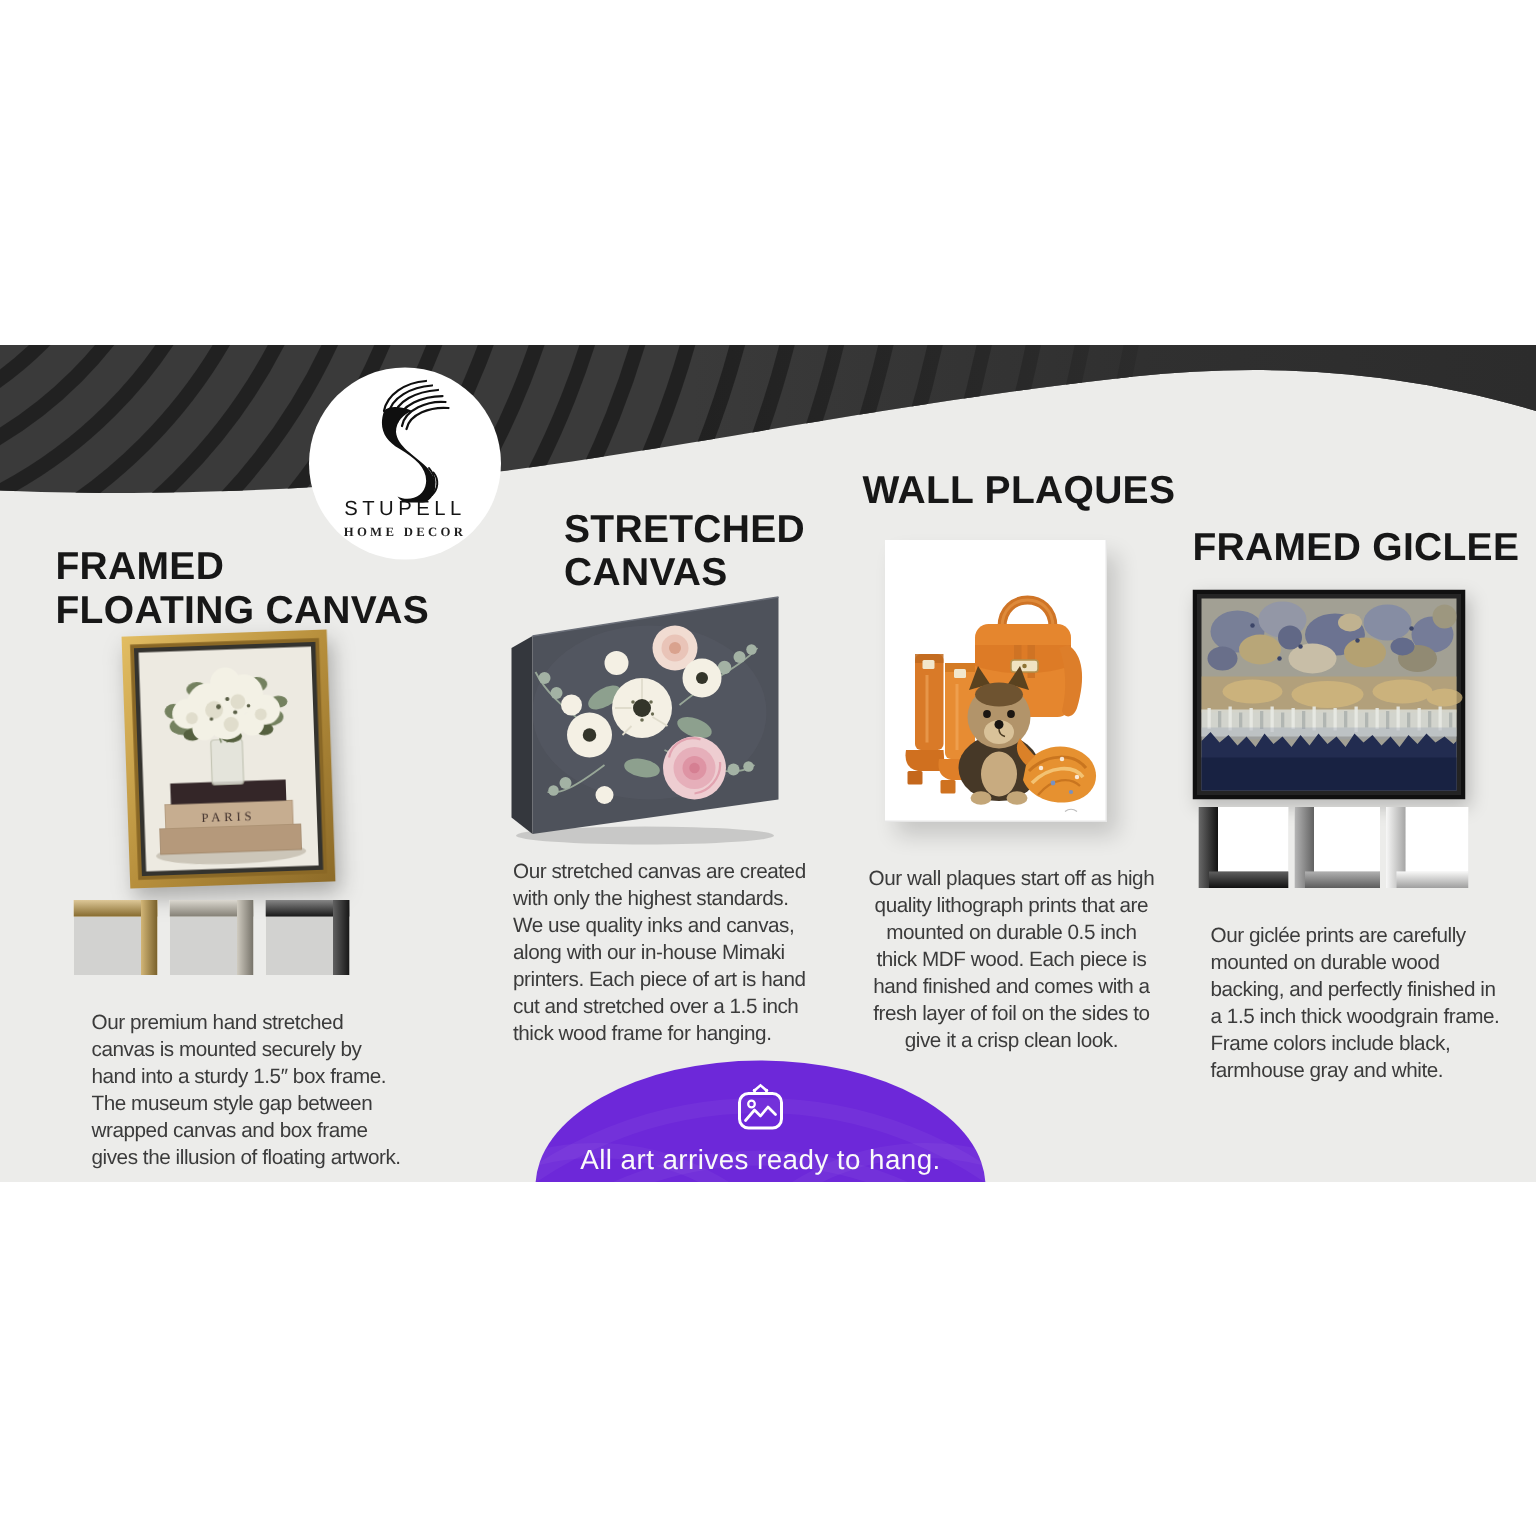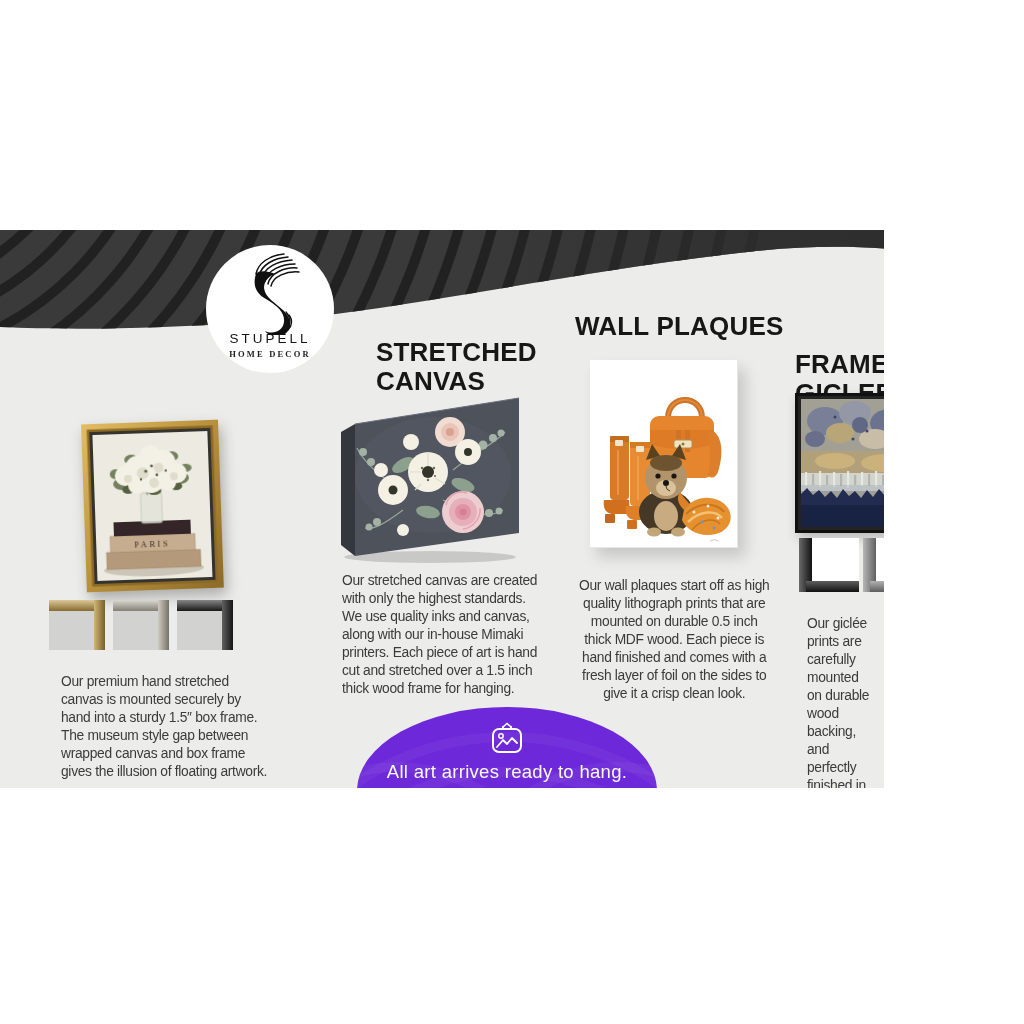--- a/index.html
+++ b/index.html
@@ -1,18 +1,18 @@
 <!DOCTYPE html>
 <html><head>
 <meta charset="utf-8">
 <style>
   html,body{margin:0;padding:0;background:#ffffff;}
   .page{position:relative;width:1024px;height:1024px;background:#ffffff;overflow:hidden;
         font-family:"Liberation Sans",sans-serif;}
-  .content{position:absolute;left:0;top:230px;width:884px;height:558px;background:#ececea;overflow:hidden;}
+  .content{position:absolute;left:0;top:230px;width:1024px;height:558px;background:#ececea;overflow:hidden;}
   .band{position:absolute;left:0;top:0;z-index:1;display:block;}
   
   .logo{position:absolute;left:206px;top:15px;width:128px;height:128px;background:#ffffff;border-radius:50%;
         z-index:5;text-align:center;}
   .logo-s{display:block;margin:6px auto 0;}
   .brand{font-size:13.5px;letter-spacing:3px;color:#141414;font-weight:500;margin-top:-4px;}
   .tagline{font-size:8.5px;letter-spacing:2.2px;color:#1e1e1e;font-weight:700;margin-top:3px;font-family:Liberation Serif, serif;}
   
   .col-title{position:absolute;margin:0;font-size:26px;line-height:29px;font-weight:800;color:#171717;
              letter-spacing:.2px;z-index:2;}
@@ -100,20 +100,24 @@
         <path fill="#0f0f0f" d="M16,23 C12,35 17,43 26,48 C38,55 45,62 44,71 C43,80 33,84 25,80 C28,85 38,87 45,83 C52,78 52,68 44,60 C36,52 25,47 24,37 C24,30 29,25 35,23 C28,20 19,19 16,23 Z"></path>
         <g fill="none" stroke="#0f0f0f" stroke-width="1.3" stroke-linecap="round">
           <path d="M46,61 C51,67 51,74 46,80"></path>
           <path d="M49,64 C53,69 52,75 48,79"></path>
         </g>
       </svg>
       <div class="brand">STUPELL</div>
       <div class="tagline">HOME DECOR</div>
     </div>
 
+    <h2 class="col-title" style="left:37px;top:133px;">
+      <span class="tl">FRAMED</span>
+      <span class="tl">FLOATING CANVAS</span>
+    </h2>
 
     <div class="art" style="left:84px;top:192px;transform:rotate(-2deg);filter:drop-shadow(3px 7px 7px rgba(0,0,0,.28));">
       <svg width="137" height="168" viewBox="0 0 137 168">
         <defs>
           <linearGradient id="goldG" x1="0" y1="0" x2="1" y2="1">
             <stop offset="0" stop-color="#e2bd62"></stop>
               <stop offset="0.5" stop-color="#b78f3c"></stop>
               <stop offset="1" stop-color="#8d6b28"></stop>
           </linearGradient>
         </defs>

